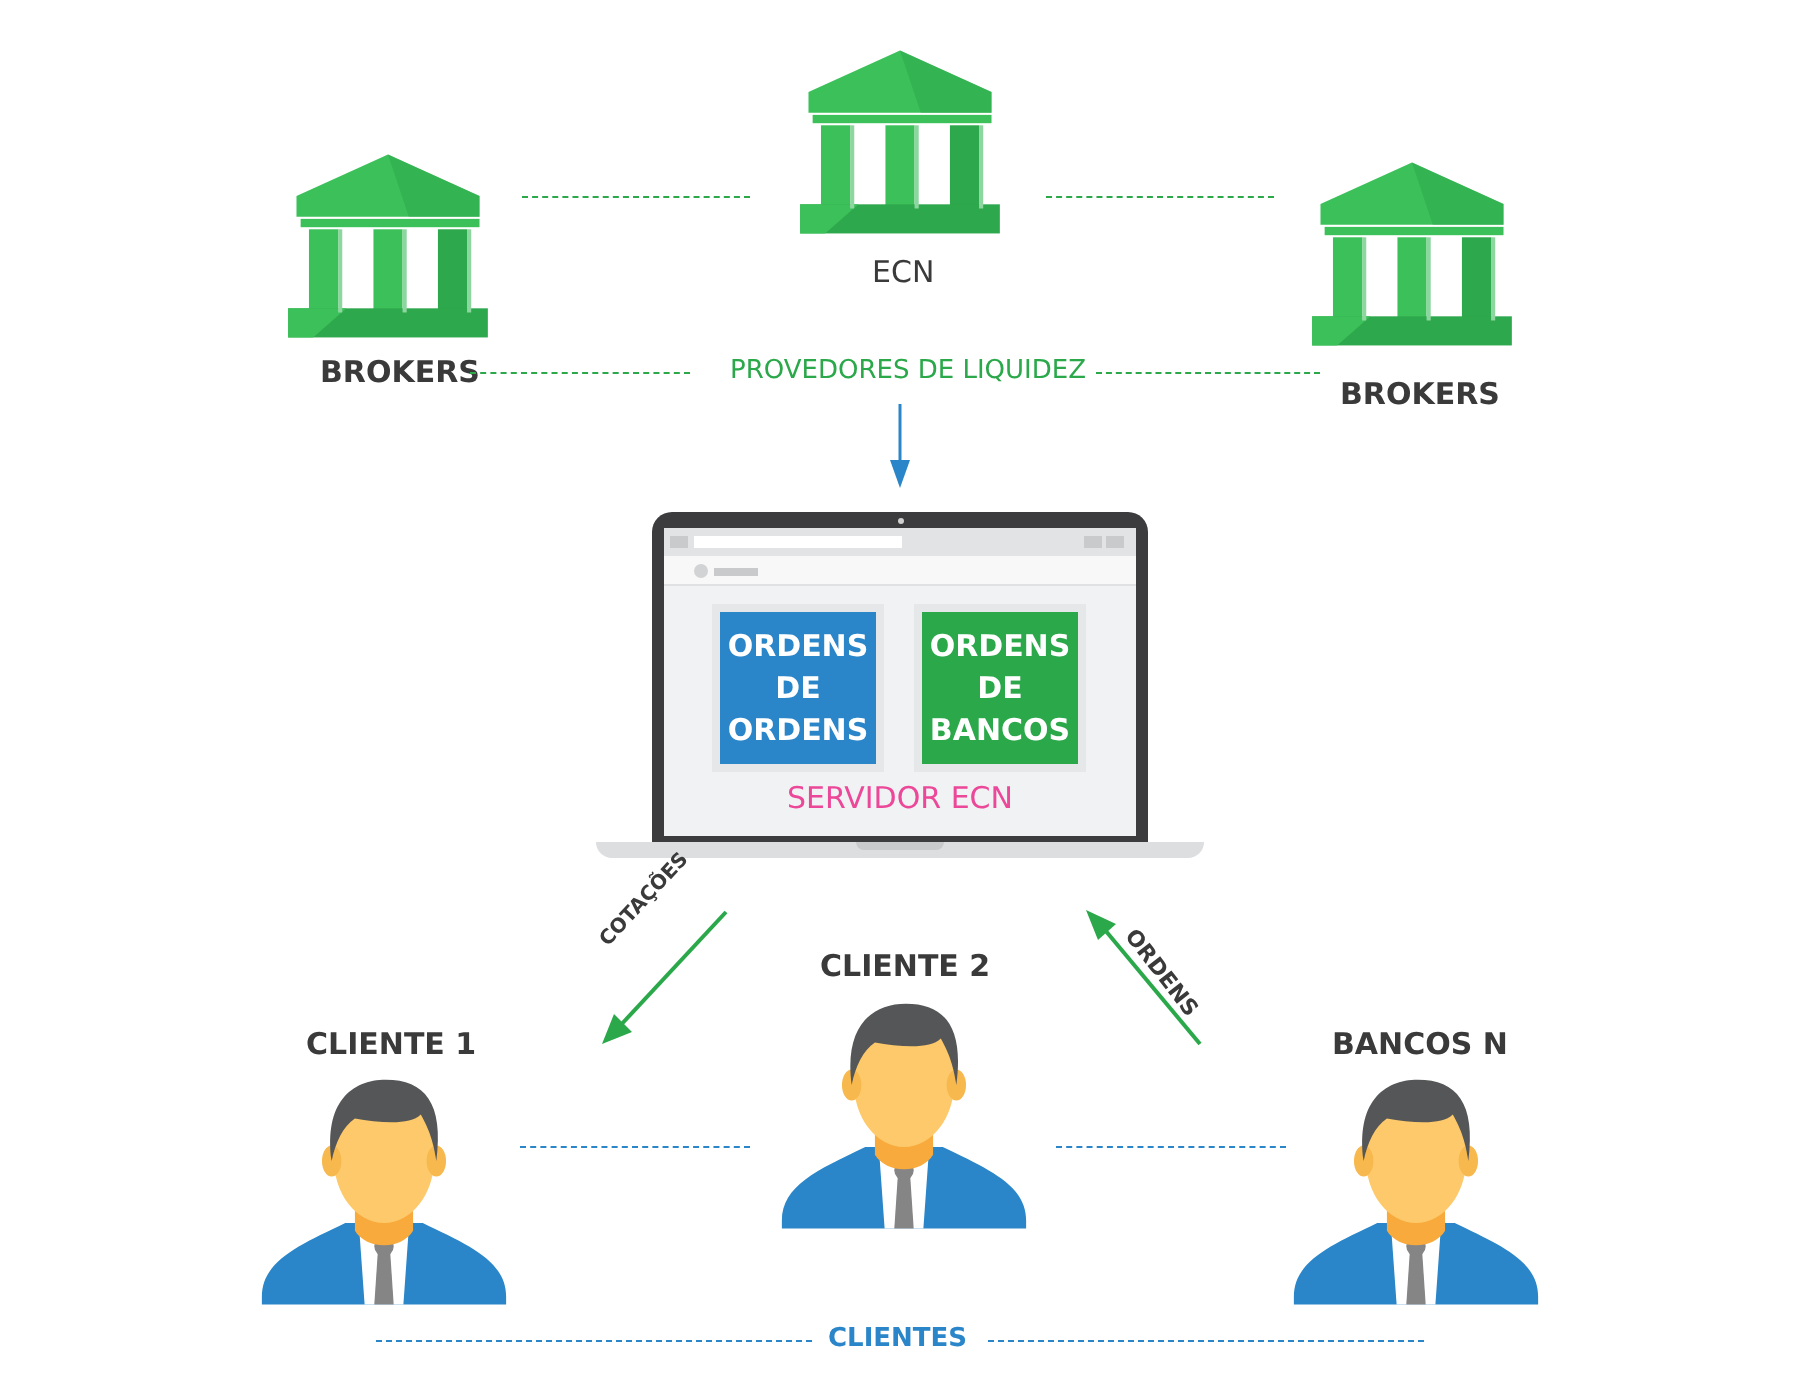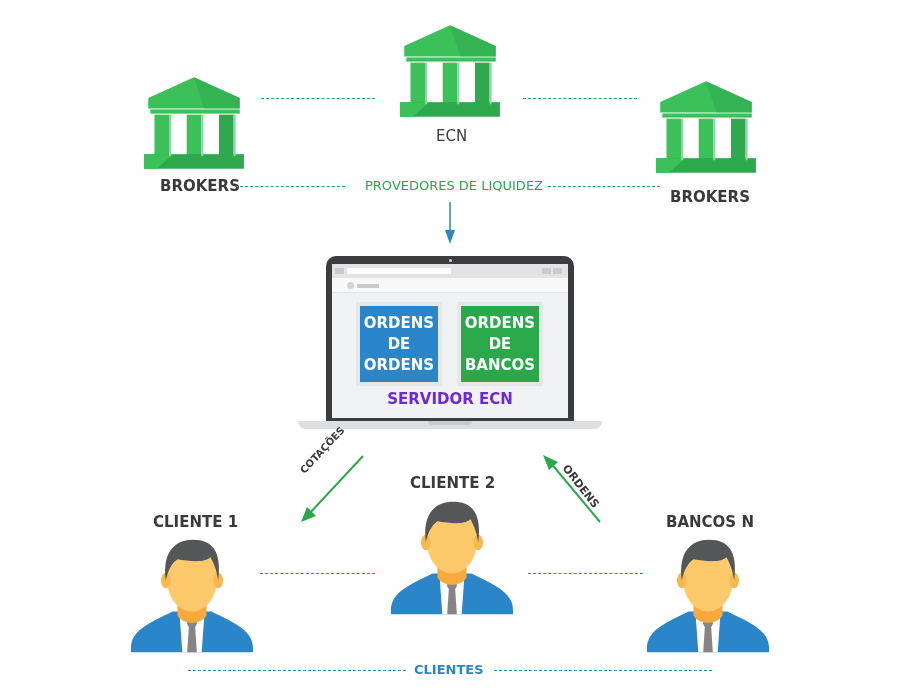--- a/index.html
+++ b/index.html
@@ -29,21 +29,21 @@
   .cam { position:absolute; left:449px; top:259px; width:3px; height:3px; border-radius:50%; background:#d0d0d0; }
   .laptop-base { position:absolute; left:298px; top:421px; width:304px; height:8px;
                  background:#dcdee0; border-radius:0 0 12px 12px; }
   .laptop-notch { position:absolute; left:428px; top:421px; width:44px; height:4px; background:#c8cacc;
                   border-radius:0 0 4px 4px; }
   .tile-wrap { position:absolute; width:86px; height:84px; background:#e6e7e8; }
   .tile { position:absolute; width:78px; height:76px; color:#ffffff; font-weight:bold; font-size:15px;
           text-align:center; line-height:21px; display:flex; flex-direction:column; justify-content:center; }
   .tile span { display:block; }
   .srv-lbl { position:absolute; left:332px; width:236px; top:390px; text-align:center;
-             font-weight:bold; color:#6d28d9; font-size:15px; }
+             font-weight:normal; color:#ec4899; font-size:15px; }
 </style>
 </head>
 <body>
 
 <svg width="0" height="0" style="position:absolute">
   <defs>
     <symbol id="bank" viewBox="0 0 100 90">
       <polygon points="6,20 50,0 94,20 94,30 6,30" fill="#3cc15a"></polygon>
       <polygon points="50,0 94,20 94,30 60,30" fill="#2ea84c" opacity="0.55"></polygon>
       <rect x="8" y="31" width="86" height="4" fill="#3cc15a"></rect>

